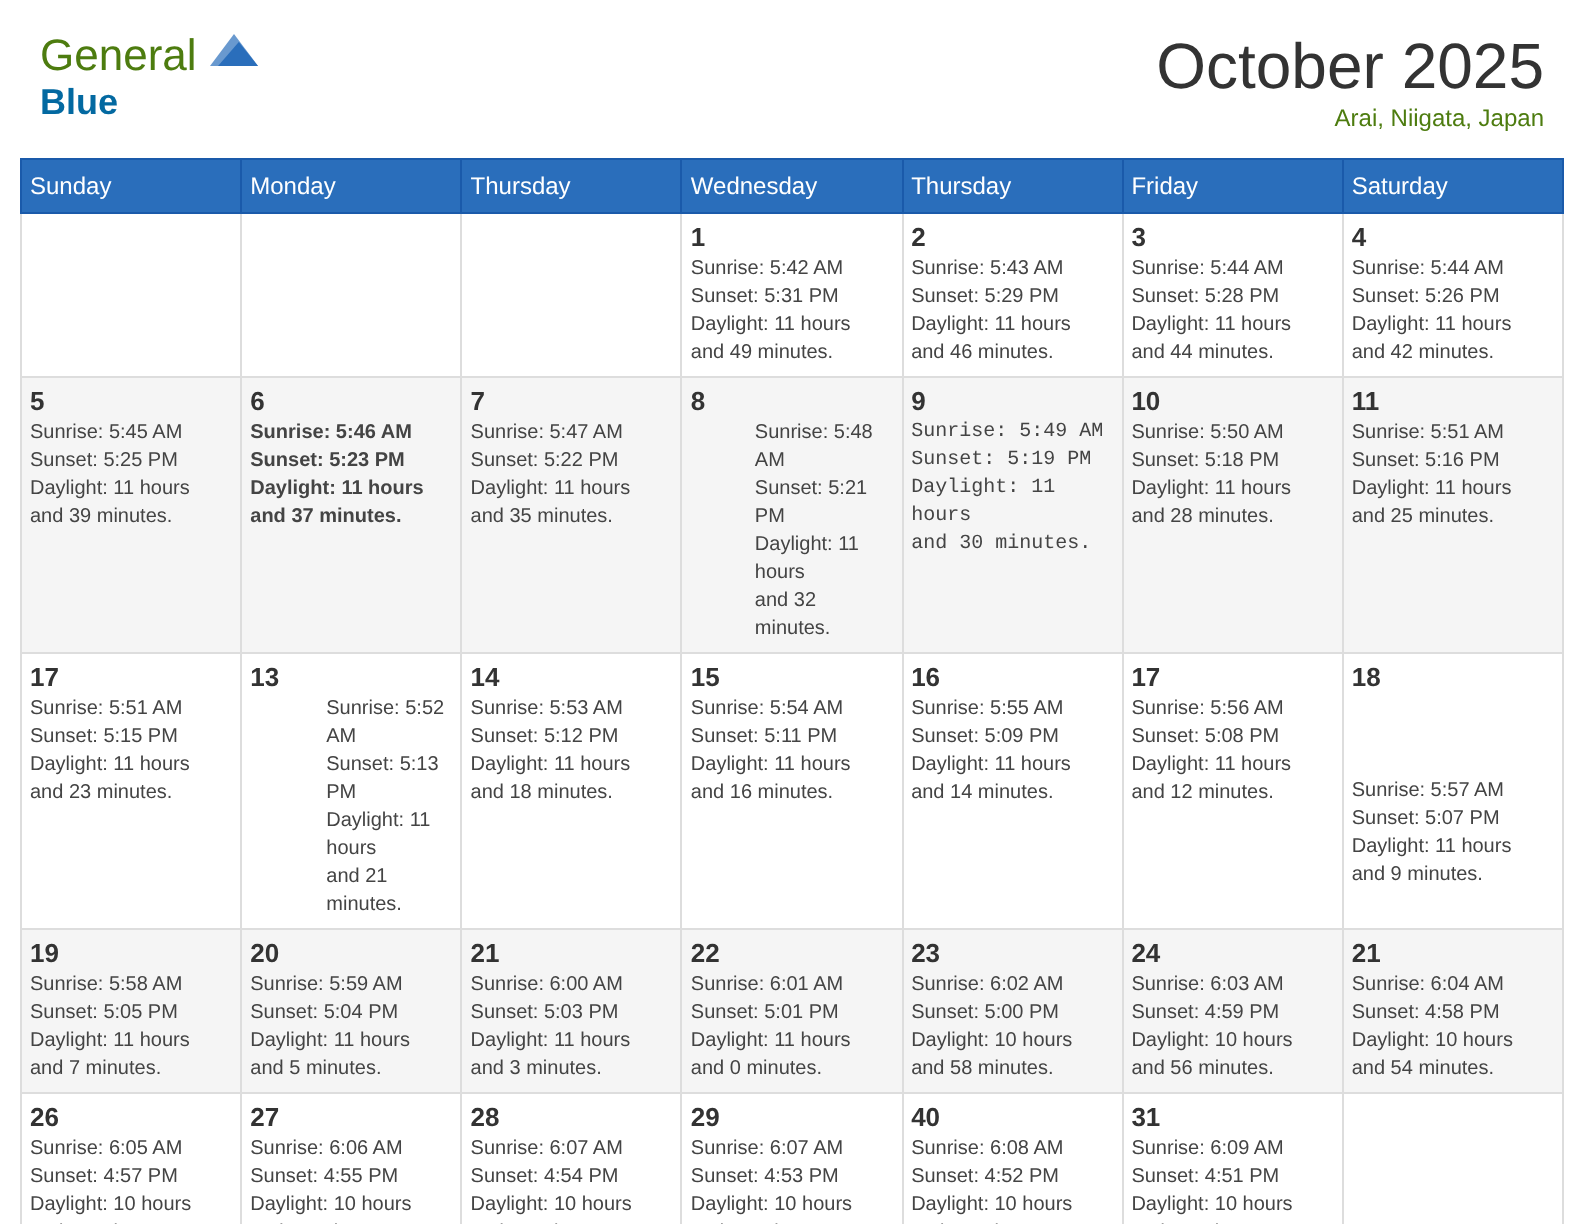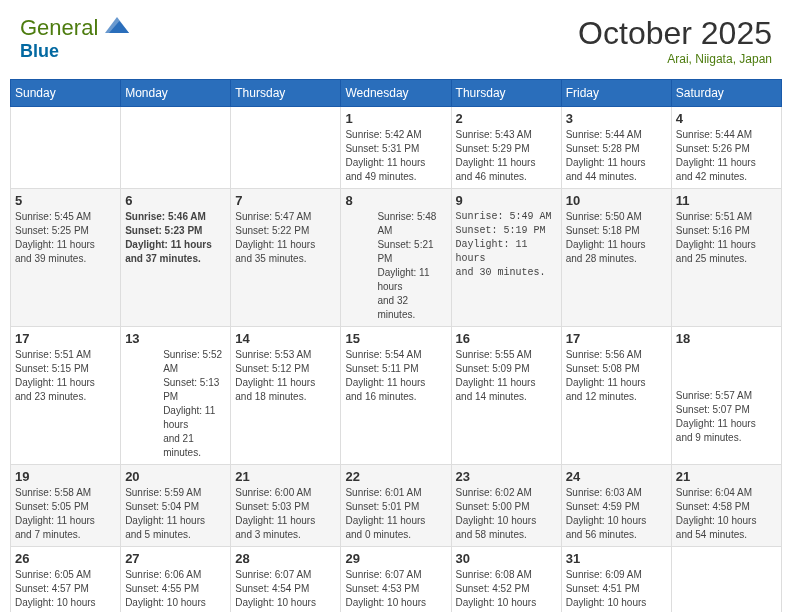--- a/index.html
+++ b/index.html
@@ -335,21 +335,21 @@
 and 47 minutes.</div>
         </td>
         <td>
           <div class="day-number">29</div>
           <div class="day-info" style="white-space: pre-line;">Sunrise: 6:07 AM
 Sunset: 4:53 PM
 Daylight: 10 hours
 and 45 minutes.</div>
         </td>
         <td>
-          <div class="day-number">30</div>
+          <div class="day-number">40</div>
           <div class="day-info" style="white-space: pre-line;">Sunrise: 6:08 AM
 Sunset: 4:52 PM
 Daylight: 10 hours
 and 43 minutes.</div>
         </td>
         <td>
           <div class="day-number">31</div>
           <div class="day-info" style="white-space: pre-line;">Sunrise: 6:09 AM
 Sunset: 4:51 PM
 Daylight: 10 hours

